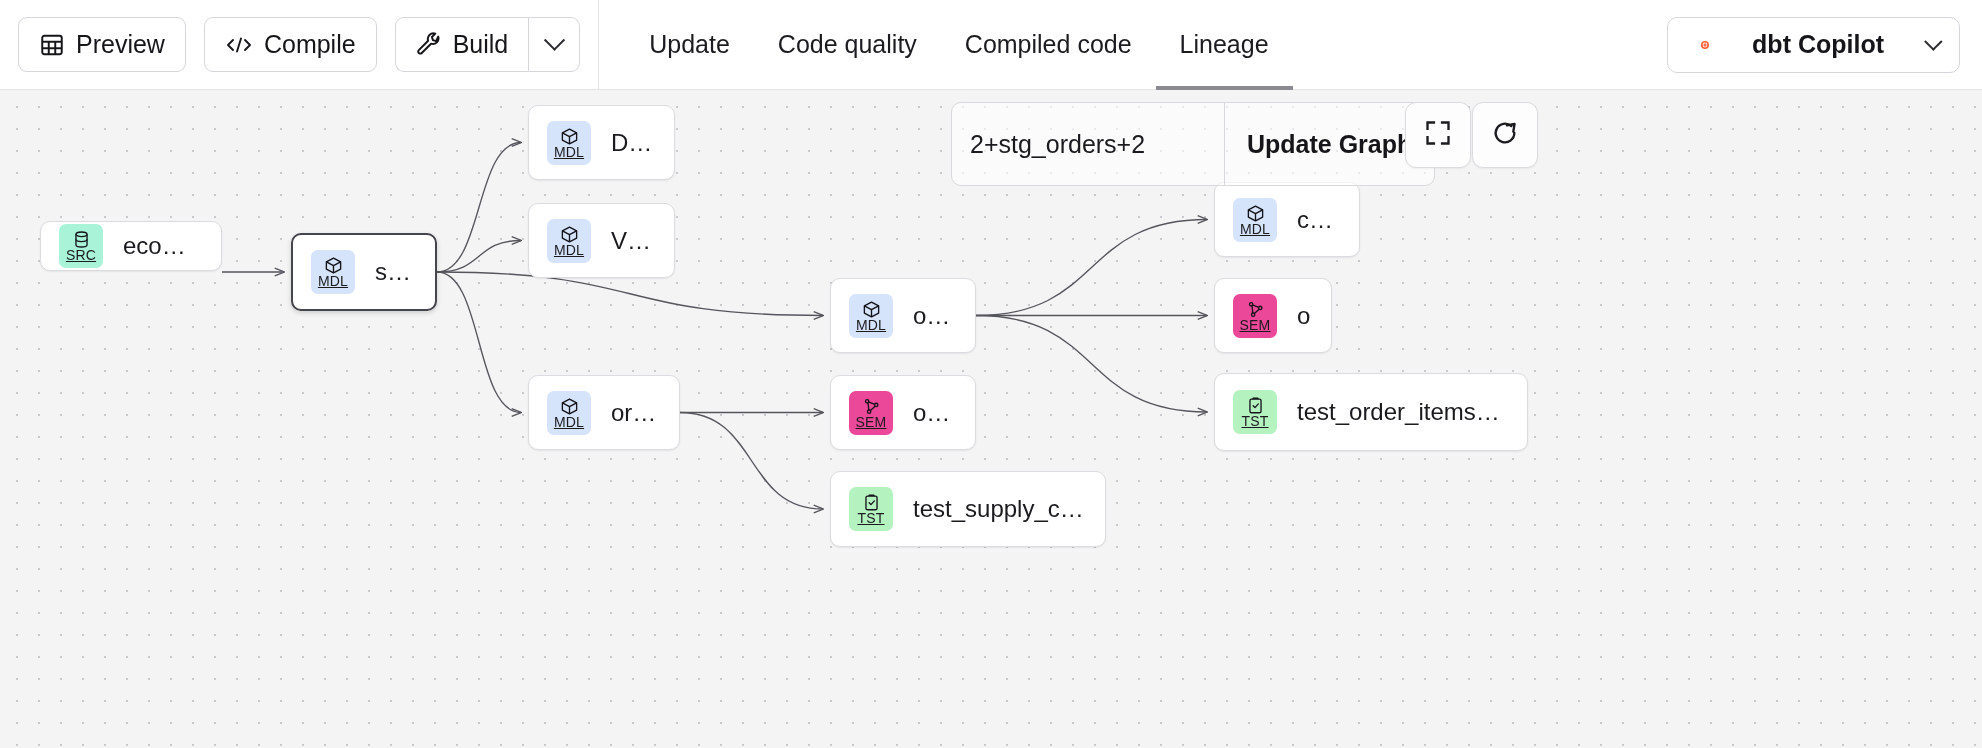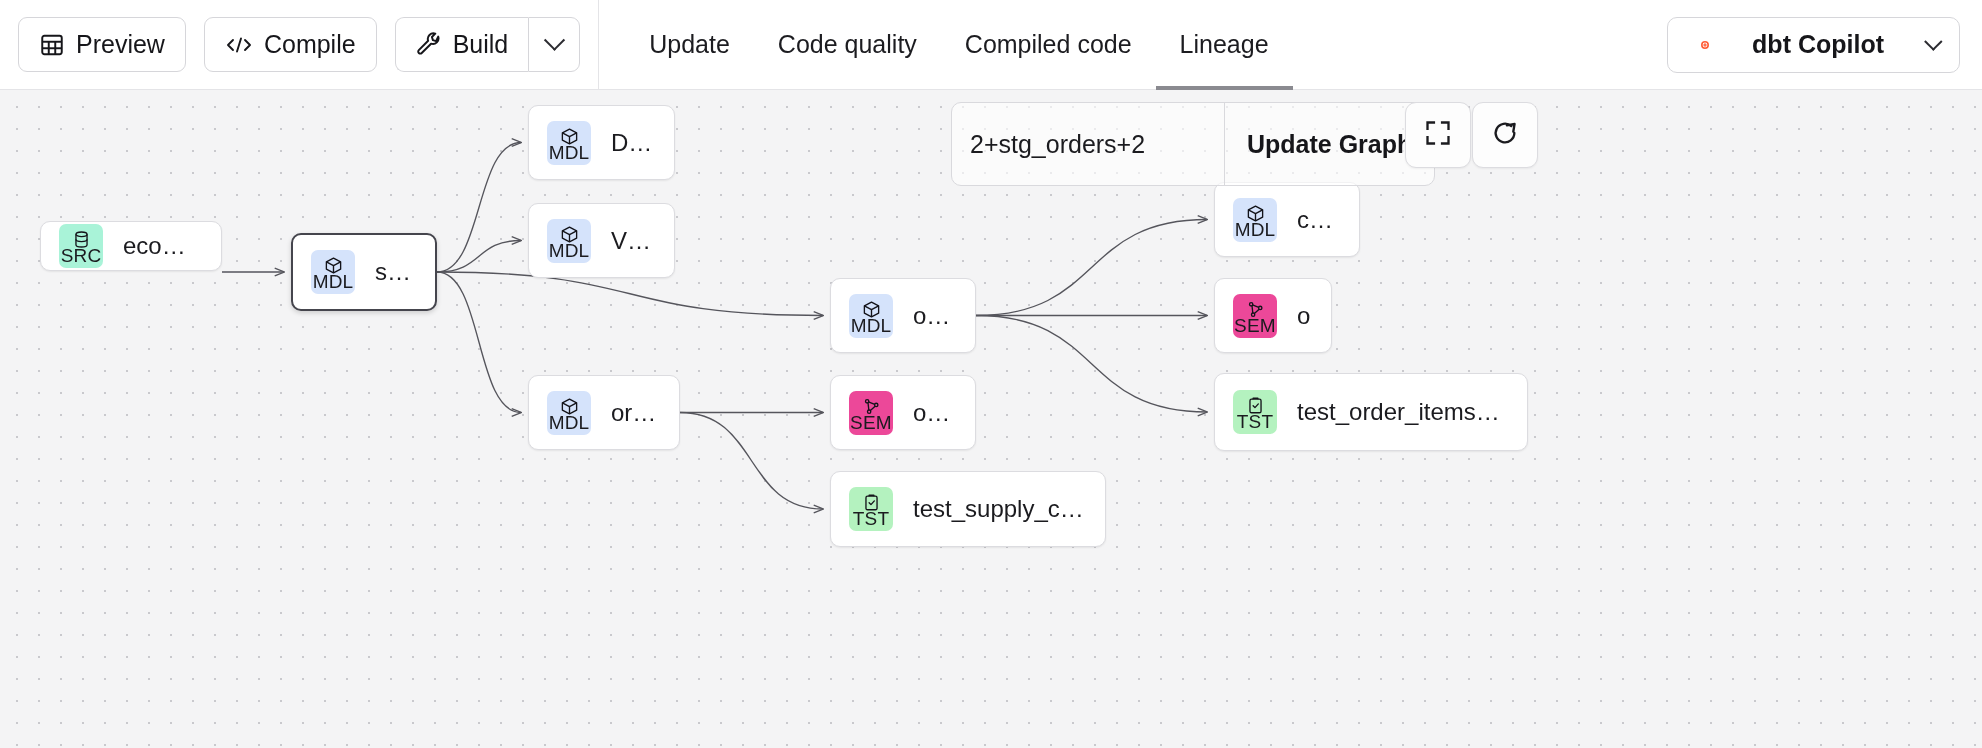--- a/index.html
+++ b/index.html
@@ -137,23 +137,24 @@
   .badge {
     flex: 0 0 auto;
     width: 44px; height: 44px;
     border-radius: 7px;
     display: flex; flex-direction: column;
     align-items: center; justify-content: center;
     gap: 0px;
   }
   .badge .gl { display: block; line-height: 0; }
   .badge .bt {
-    font-size: 19px; line-height: 13px;
+    font-size: 14px; line-height: 13px;
     font-weight: 400; color: #1b1b1f;
     letter-spacing: .2px;
+    text-decoration: underline;
   }
   .badge.src { background: #a9f3d8; }
   .badge.mdl { background: #d5e3fb; }
   .badge.sem { background: #ec4899; }
   .badge.tst { background: #b4f2bf; }
   .nlabel {
     font-size: 24px; color: #1b1b1f;
     white-space: nowrap; overflow: hidden; text-overflow: ellipsis;
   }
 

